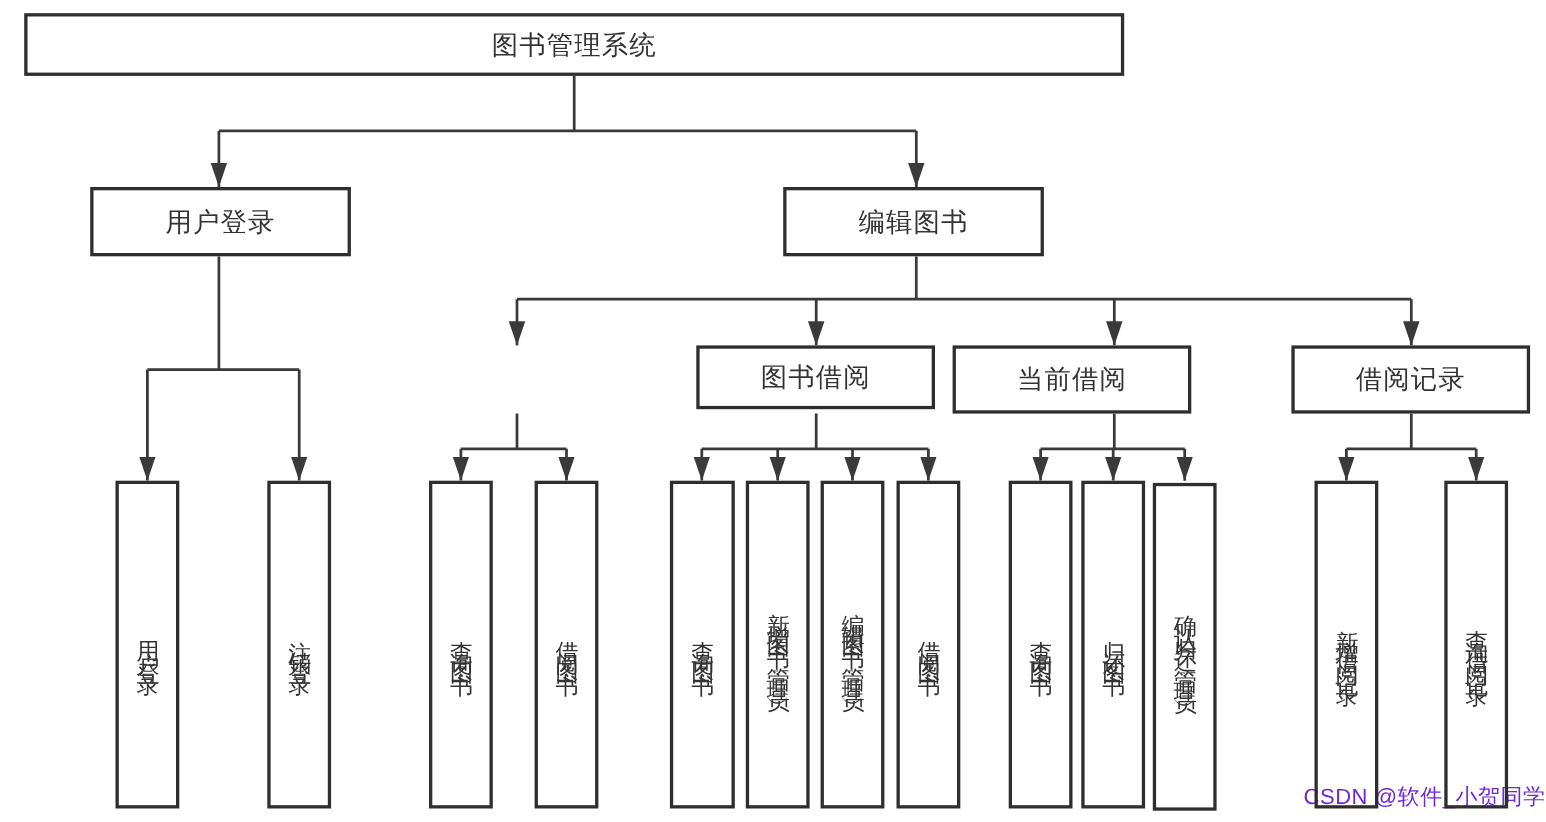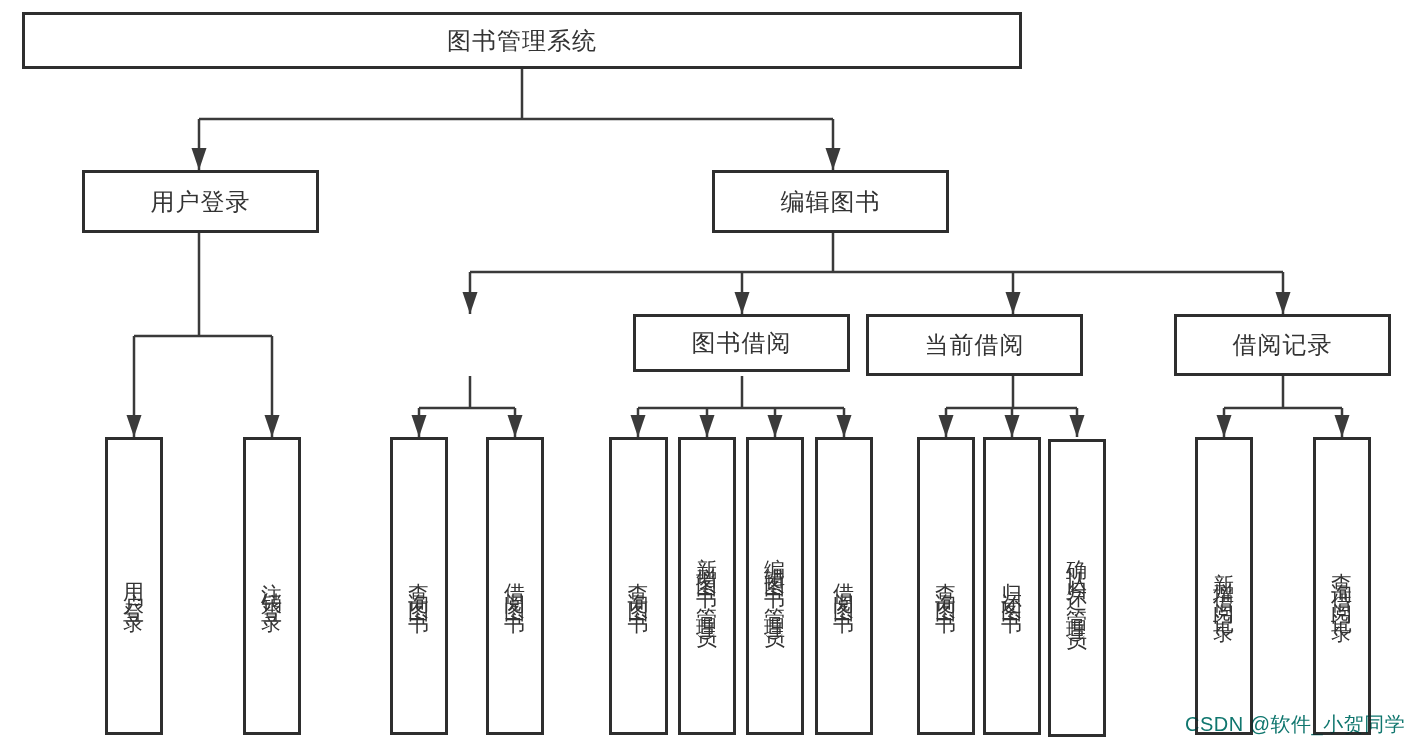--- a/index.html
+++ b/index.html
@@ -13,21 +13,21 @@
     border:3px solid #2e2e2e; display:flex; align-items:center; justify-content:center;
     color:#333333;
   }
   .hlabel { font-size:24px; letter-spacing:1px; white-space:nowrap; }
   .leaf .vtext {
     writing-mode:vertical-rl; text-orientation:mixed;
     font-size:21px; line-height:1; letter-spacing:10px; white-space:nowrap;
   }
   .watermark {
     position:absolute; left:1185px; top:711px; z-index:5;
-    font-size:20px; color:#0f766e; letter-spacing:0.5px; white-space:nowrap;
+    font-size:20px; color:#6d28d9; letter-spacing:0.5px; white-space:nowrap;
     mix-blend-mode:darken;
   }
 </style>
 </head>
 <body>
 
 <div class="canvas">
 
   <svg class="wires" width="1405" height="747" viewBox="0 0 1405 747">
     <defs>

